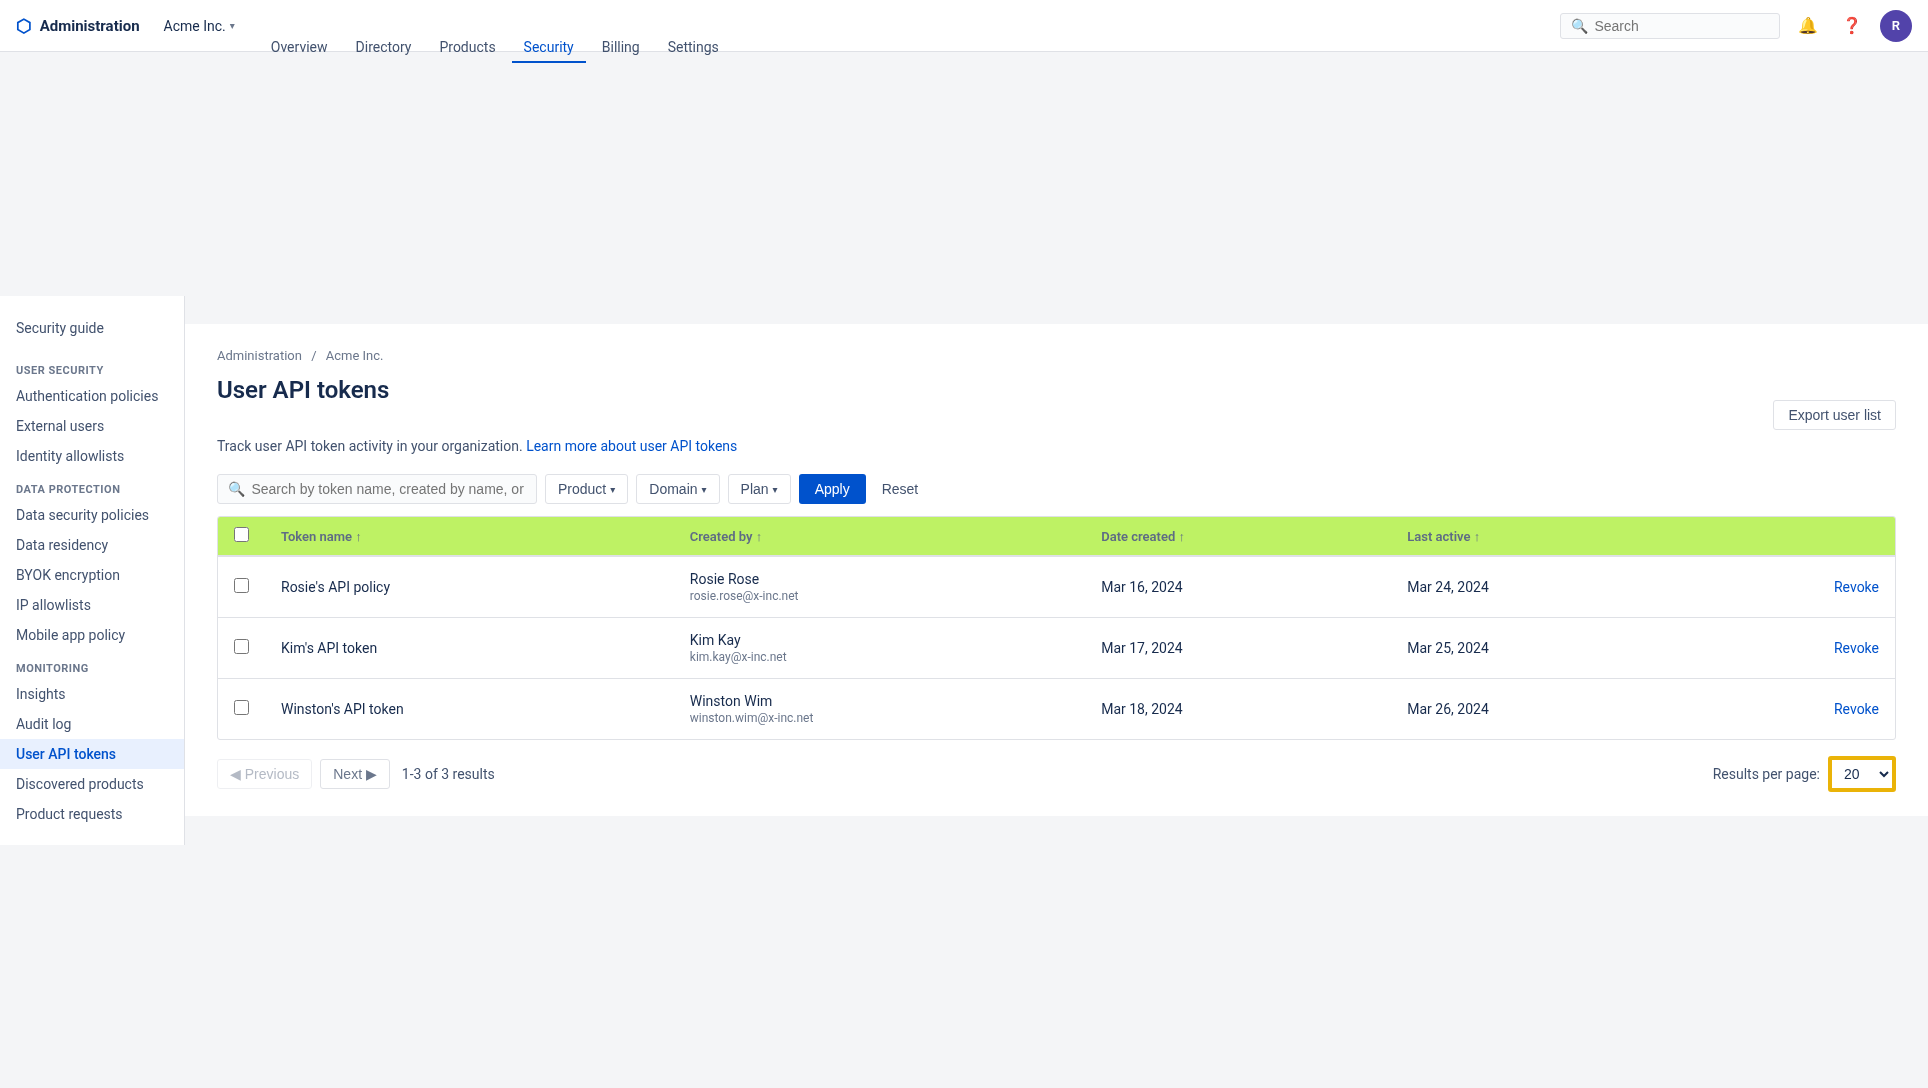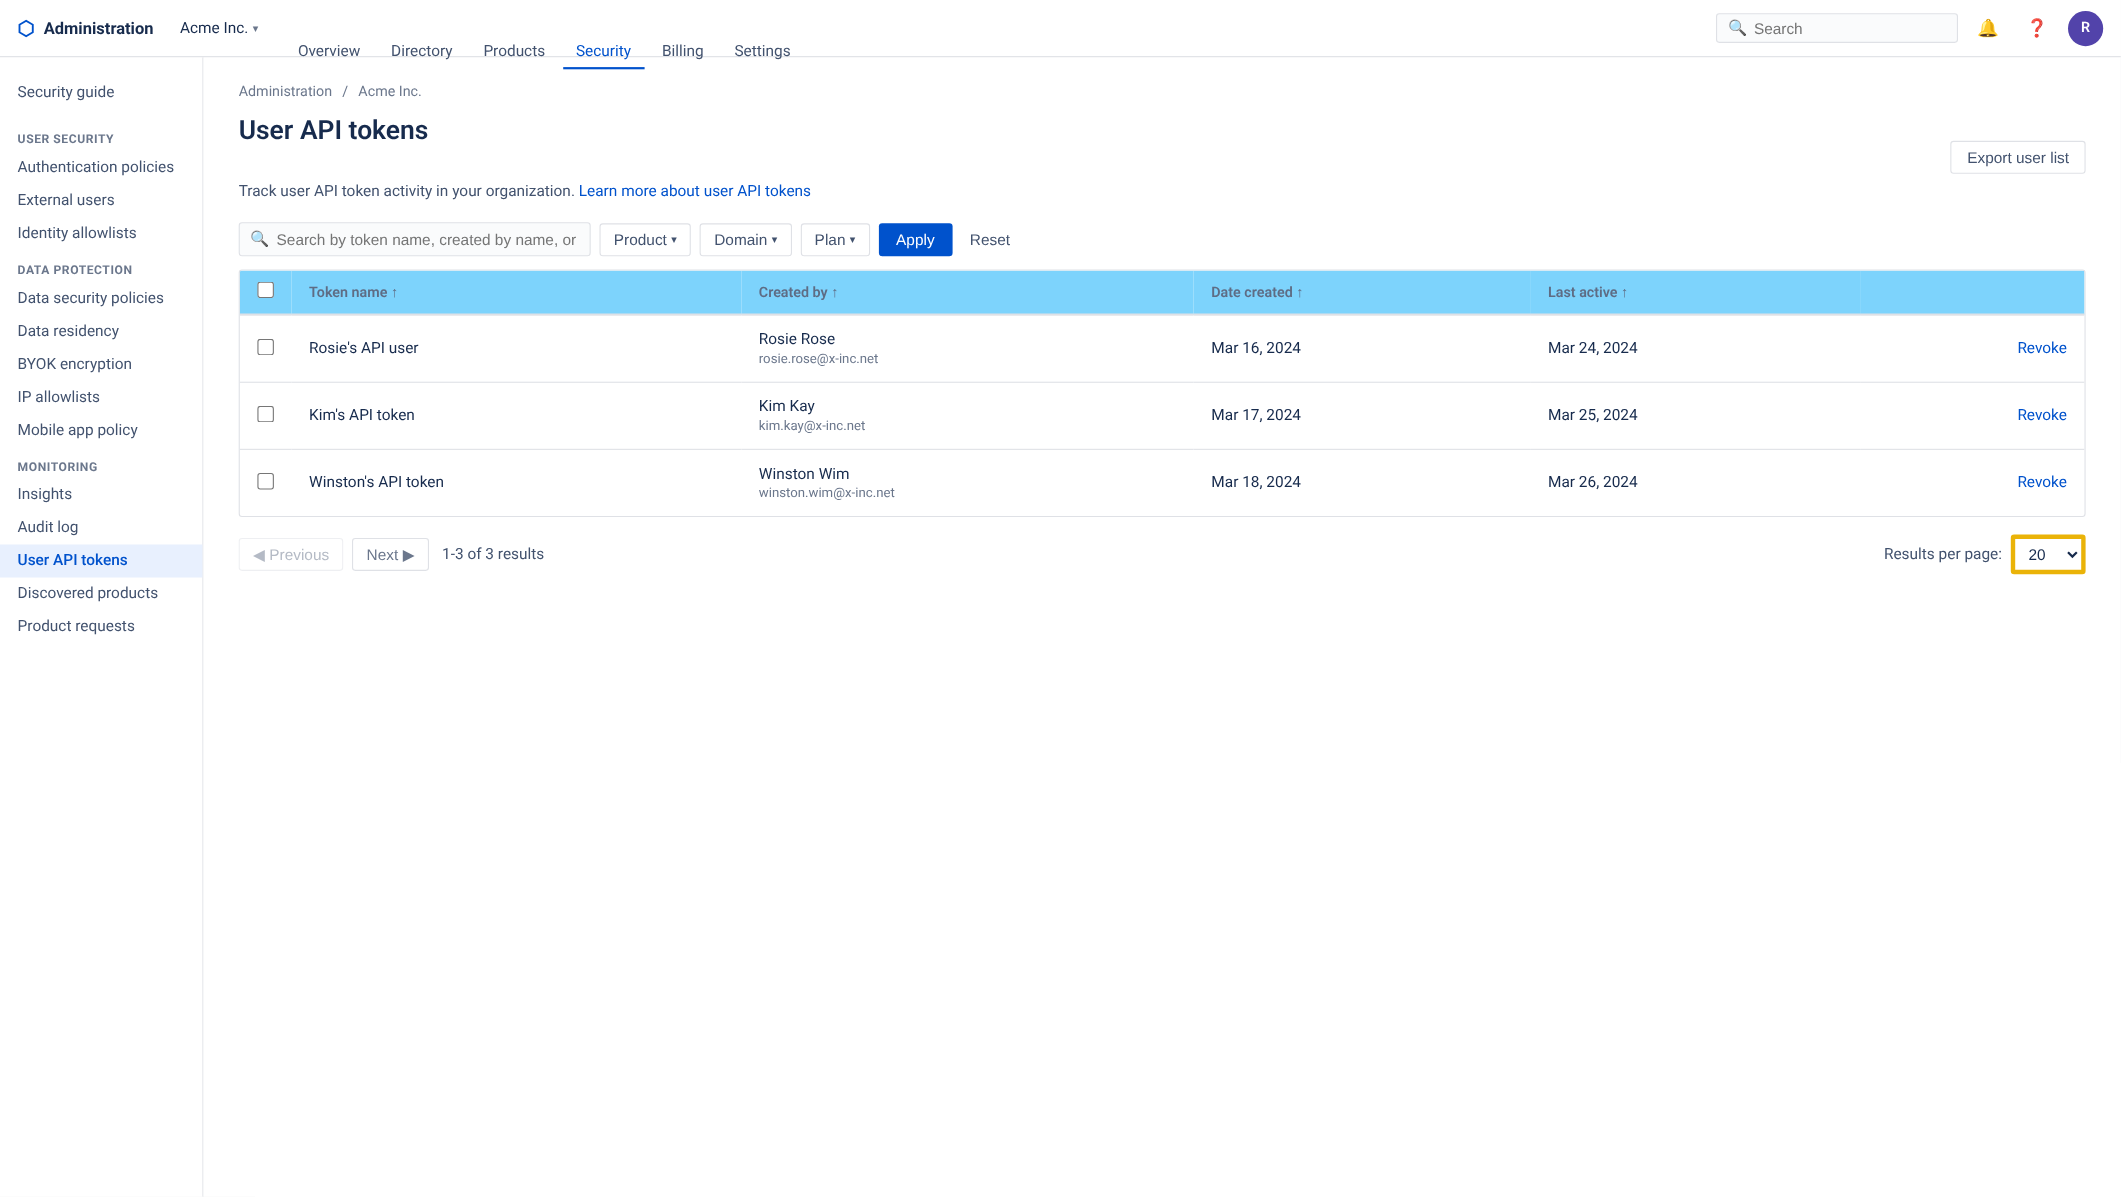--- a/index.html
+++ b/index.html
@@ -17,21 +17,21 @@
     .topnav-links { display: flex; align-items: flex-start; gap: 4px; margin-left: 8px; margin-top: 44px; }
     .topnav-link { padding: 6px 12px; color: #42526e; text-decoration: none; border-radius: 3px; font-size: 14px; }
     .topnav-link.active { color: #0052cc; border-bottom: 2px solid #0052cc; border-radius: 0; }
     .topnav-right { margin-left: auto; display: flex; align-items: center; gap: 12px; }
     .search-box { display: flex; align-items: center; border: 1px solid #dfe1e6; border-radius: 3px; padding: 4px 10px; gap: 6px; background: #fafbfc; width: 220px; }
     .search-box input { border: none; background: transparent; outline: none; font-size: 14px; color: #172b4d; width: 100%; }
     .topnav-icon { width: 32px; height: 32px; border-radius: 50%; display: flex; align-items: center; justify-content: center; cursor: pointer; color: #42526e; font-size: 16px; }
     .avatar { width: 32px; height: 32px; border-radius: 50%; background: #5243aa; color: white; display: flex; align-items: center; justify-content: center; font-size: 13px; font-weight: 600; cursor: pointer; }
 
     
-    .layout { display: flex; margin-top: 52px; min-height: calc(100vh - 52px); }
+    .layout { display: flex; margin-top: 52px; min-height: calc(100vh - 52px); align-items: center; }
 
     
     .sidebar { width: 185px; background: #fff; border-right: 1px solid #dfe1e6; padding: 16px 0; flex-shrink: 0; }
     .sidebar-section-label { font-size: 11px; font-weight: 700; color: #6b778c; text-transform: uppercase; padding: 12px 16px 4px; letter-spacing: 0.5px; }
     .sidebar-item { display: block; padding: 7px 16px; color: #42526e; text-decoration: none; font-size: 14px; cursor: pointer; }
     .sidebar-item.active { background: #e8f0fe; color: #0052cc; font-weight: 500; border-radius: 0; }
     .sidebar-top-item { display: block; padding: 8px 16px; color: #42526e; font-size: 14px; cursor: pointer; margin-bottom: 8px; }
 
     
     .main { flex: 1; padding: 24px 32px; background: #fff; }
@@ -53,21 +53,21 @@
     .apply-btn { background: #0052cc; color: #fff; border: none; padding: 7px 16px; border-radius: 3px; cursor: pointer; font-size: 14px; font-weight: 500; }
     .reset-btn { background: transparent; border: none; color: #42526e; padding: 7px 8px; cursor: pointer; font-size: 14px; }
 
     
     .showing { font-size: 14px; color: #42526e; margin-bottom: 12px; display: flex; align-items: center; gap: 6px; }
     .refresh-icon { cursor: pointer; color: #42526e; font-size: 14px; }
 
     
     .table-container { border: 1px solid #dfe1e6; border-radius: 3px; overflow: hidden; }
     table { width: 100%; border-collapse: collapse; }
-    thead tr { border-bottom: 2px solid #dfe1e6; background: #7dd3fc; }
+    thead tr { border-bottom: 2px solid #dfe1e6; background: #bef264; }
     thead th { padding: 10px 16px; text-align: left; font-size: 13px; font-weight: 600; color: #5e6c84; }
     thead th:first-child { width: 40px; }
     tbody tr { border-bottom: 1px solid #dfe1e6; }
     tbody tr:last-child { border-bottom: none; }
     tbody td { padding: 14px 16px; font-size: 14px; color: #172b4d; vertical-align: middle; }
     .check-col { width: 40px; }
     .token-name { font-size: 14px; color: #172b4d; }
     .creator-name { font-size: 14px; color: #172b4d; }
     .creator-email { font-size: 12px; color: #6b778c; margin-top: 2px; }
     .revoke-link { color: #0052cc; cursor: pointer; text-decoration: none; font-size: 14px; }
@@ -194,21 +194,21 @@
             <th></th>
           </tr>
         </thead>
         <tbody id="table-body">
 
         <tr>
       <td class="check-col">
         <input type="checkbox" style="">
       </td>
       <td>
-        <span class="token-name">Rosie's API user</span>
+        <span class="token-name">Rosie's API policy</span>
       </td>
       <td>
         <div class="creator-name">Rosie Rose</div>
         <div class="creator-email">rosie.rose@x-inc.net</div>
       </td>
       <td class="date-cell">Mar 16, 2024</td>
       <td class="date-cell">Mar 24, 2024</td>
       <td class="action-col">
         <a class="revoke-link">Revoke</a>
       </td>

